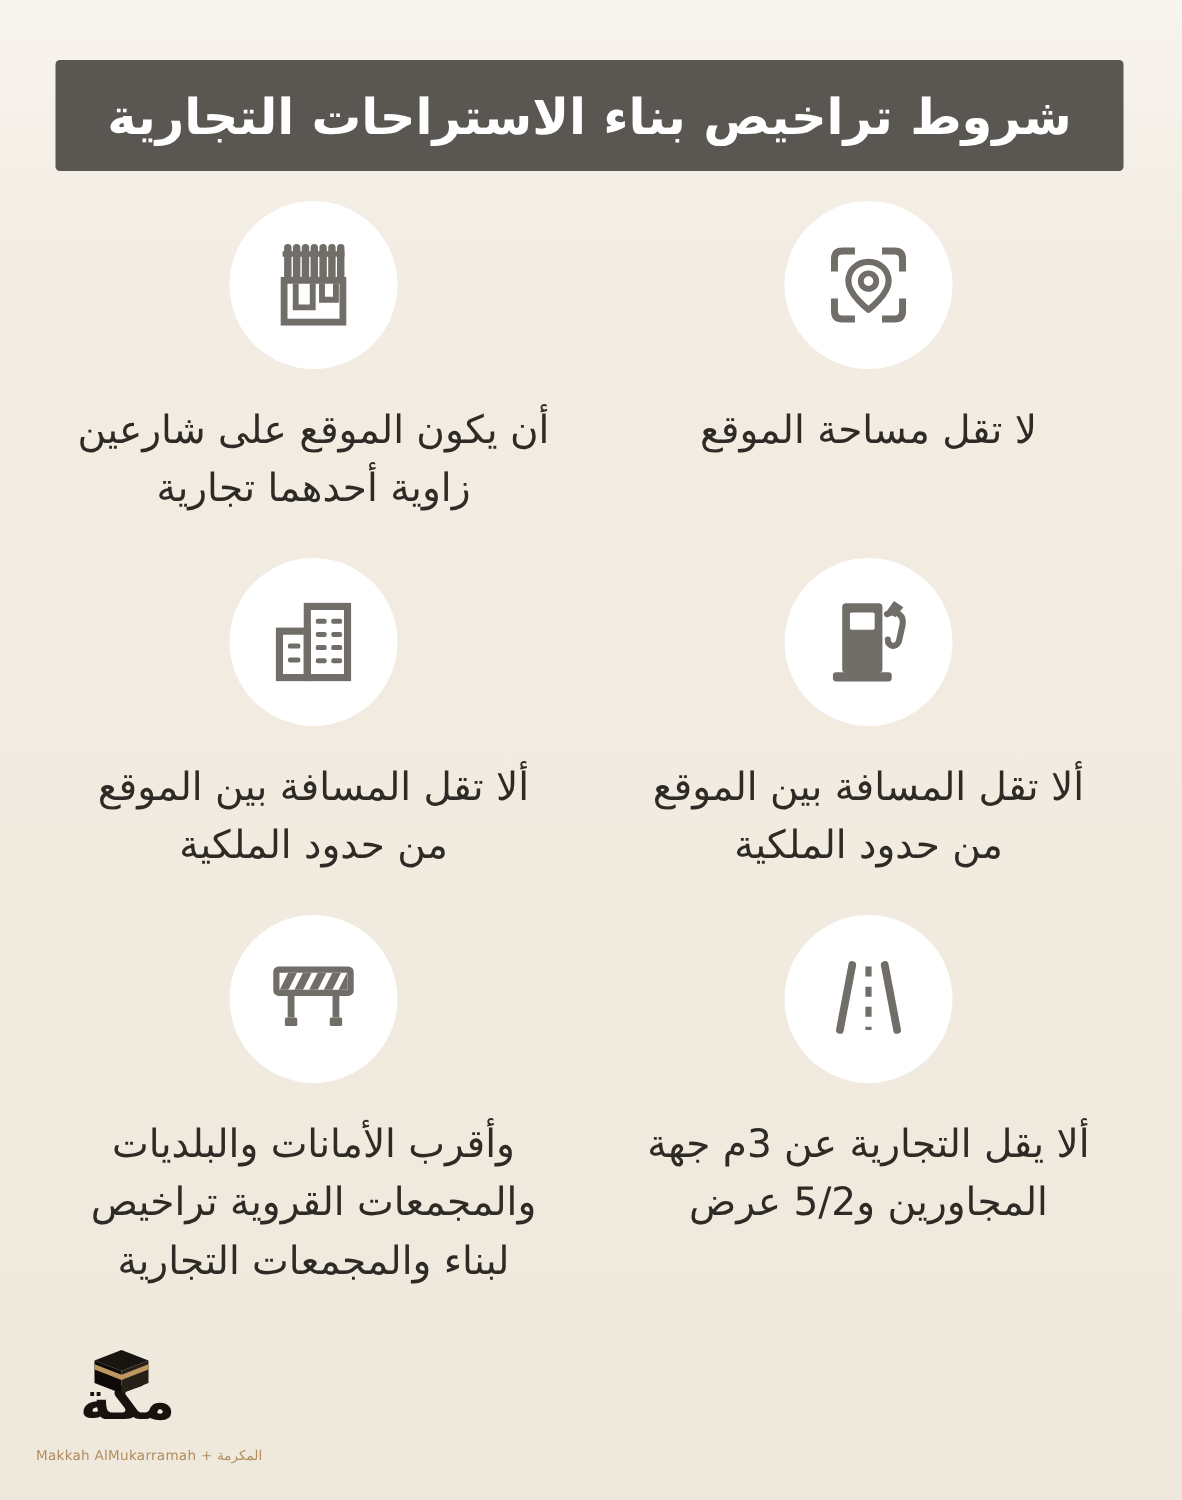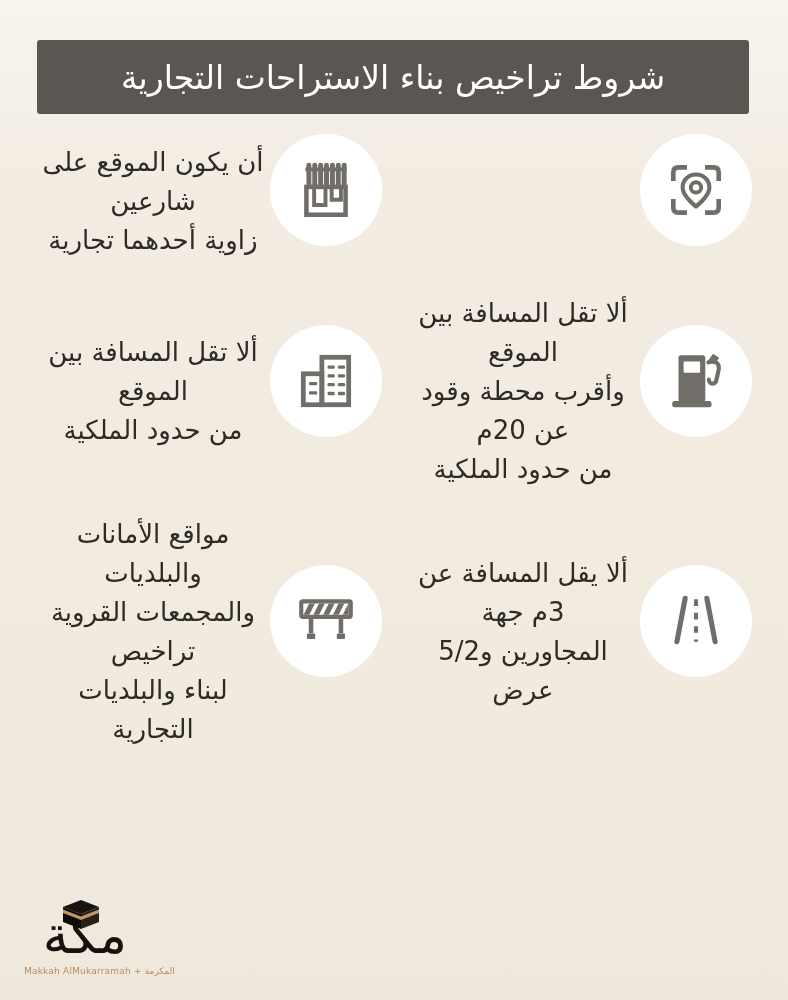--- a/index.html
+++ b/index.html
@@ -10,46 +10,46 @@
     background:linear-gradient(180deg,#f8f4ee 0%, #f2ece2 18%, #efe9dd 100%);
     font-family:"DejaVu Sans", sans-serif;
     direction:rtl;
   }
   .header-bar {
     position:absolute; left:37px; top:40px; width:712px; height:74px;
     background:#5a5652; border-radius:3px;
     display:flex; align-items:center; justify-content:center;
   }
   .header-title {
-    color:#ffffff; font-size:33px; font-weight:normal; letter-spacing:0.5px;
+    color:#ffffff; font-size:33px; font-weight:bold; letter-spacing:0.5px;
     text-align:center;
   }
   .grid {
     position:absolute; top:134px; left:0; width:788px;
     display:grid; grid-template-columns:1fr 1fr;
     column-gap:24px; row-gap:26px; padding:0 36px;
     direction:rtl;
   }
-  .card { display:flex; flex-direction:row; align-items:center; }
+  .card { display:flex; flex-direction:column; align-items:center; }
   .icon-circle {
     width:112px; height:112px; border-radius:50%; background:#ffffff;
     display:flex; align-items:center; justify-content:center;
     margin-bottom:22px; flex:none;
   }
   .card-text {
     text-align:center; font-size:26px; line-height:39px; color:#2e2b27;
     font-weight:500; width:100%;
   }
   .icon-svg { display:block; }
   .logo {
     position:absolute; left:24px; top:906px; width:122px;
     direction:rtl; text-align:center;
   }
   .logo-wordmark {
-    font-size:52px; line-height:58px; font-weight:normal; color:#17120d;
+    font-size:35px; line-height:58px; font-weight:bold; color:#17120d;
     position:relative; z-index:1;
   }
   .logo-kaaba { position:absolute; left:36px; top:-6px; z-index:2; }
   .logo-tagline {
     direction:ltr; font-size:9px; color:#b28c5c; margin-top:2px;
     white-space:nowrap; letter-spacing:0.2px;
   }
 </style>
 </head>
 <body>
@@ -69,20 +69,21 @@
             <path d="M10 21 V15 Q10 10 15 10 H21"></path>
             <path d="M43 10 H49 Q54 10 54 15 V21"></path>
             <path d="M54 43 V49 Q54 54 49 54 H43"></path>
             <path d="M21 54 H15 Q10 54 10 49 V43"></path>
           </g>
           <path d="M32 17 C24.5 17 19 22.5 19 29.5 C19 38 32 48 32 48 C32 48 45 38 45 29.5 C45 22.5 39.5 17 32 17 Z" fill="none" stroke="#716d68" stroke-width="4" stroke-linejoin="round"></path>
           <circle cx="32" cy="29.5" r="5" fill="none" stroke="#716d68" stroke-width="3.8"></circle>
         </svg>
       </div>
       <div class="card-text">
+        <div>لا تقل مساحة الموقع</div>
         <div></div>
       </div>
     </div>
 
     <div class="card">
       <div class="icon-circle">
         <svg class="icon-svg" width="66" height="66" viewBox="0 0 64 64">
           <path d="M12 12 H52" stroke="#716d68" stroke-width="3.6" fill="none"></path>
           <g fill="#716d68">
             <rect x="13" y="5.5" width="4.8" height="24" rx="2.4"></rect>
@@ -110,21 +111,20 @@
         <svg class="icon-svg" width="66" height="66" viewBox="0 0 64 64">
           <rect x="15" y="7" width="26" height="45" rx="2.5" fill="#716d68"></rect>
           <rect x="20" y="13" width="16" height="11" rx="1" fill="#ffffff"></rect>
           <rect x="9" y="51.5" width="38" height="6" rx="2" fill="#716d68"></rect>
           <path d="M44 14 C51 11 55 15 54 21 L52 30 C51.3 36 44.5 36 44.5 30.5" fill="none" stroke="#716d68" stroke-width="4" stroke-linecap="round"></path>
           <path d="M43.5 12.5 L48.5 5.5 L54.5 9.5 L49.5 16 Z" fill="#716d68"></path>
         </svg>
       </div>
       <div class="card-text">
         <div>ألا تقل المسافة بين الموقع</div>
-        <div>وأقرب محطة وقود عن 20م</div>
         <div>من حدود الملكية</div>
       </div>
     </div>
 
     <div class="card">
       <div class="icon-circle">
         <svg class="icon-svg" width="66" height="66" viewBox="0 0 64 64">
           <rect x="28" y="9" width="26" height="46" fill="none" stroke="#716d68" stroke-width="4.6"></rect>
           <rect x="10" y="25" width="18" height="30" fill="none" stroke="#716d68" stroke-width="4.6"></rect>
           <g fill="#716d68">
@@ -149,21 +149,21 @@
 
     <div class="card">
       <div class="icon-circle">
         <svg class="icon-svg" width="66" height="66" viewBox="0 0 64 64">
           <path d="M21.5 10 L13.5 52" stroke="#716d68" stroke-width="5" stroke-linecap="round" fill="none"></path>
           <path d="M42.5 10 L50.5 52" stroke="#716d68" stroke-width="5" stroke-linecap="round" fill="none"></path>
           <path d="M32 11 V52" stroke="#716d68" stroke-width="4" stroke-dasharray="6.5 6.5" fill="none"></path>
         </svg>
       </div>
       <div class="card-text">
-        <div>ألا يقل المسافة عن 3م جهة</div>
+        <div>ألا يقل التجارية عن 3م جهة</div>
         <div>المجاورين و5/2 عرض</div>
       </div>
     </div>
 
     <div class="card">
       <div class="icon-circle">
         <svg class="icon-svg" width="66" height="66" viewBox="0 0 64 64">
           <defs>
             <clipPath id="barclip">
                 <rect x="10" y="15" width="44" height="11"></rect>
@@ -177,23 +177,23 @@
             <path d="M40.5 28 L48.5 12"></path>
             <path d="M50 28 L58 12"></path>
           </g>
           <path d="M17.5 28 V44" stroke="#716d68" stroke-width="4.4" fill="none"></path>
           <path d="M46.5 28 V44" stroke="#716d68" stroke-width="4.4" fill="none"></path>
           <rect x="13.5" y="44" width="8" height="5.5" rx="1" fill="#716d68"></rect>
           <rect x="42.5" y="44" width="8" height="5.5" rx="1" fill="#716d68"></rect>
         </svg>
       </div>
       <div class="card-text">
-        <div>مواقع الأمانات والبلديات</div>
+        <div>وأقرب الأمانات والبلديات</div>
         <div>والمجمعات القروية تراخيص</div>
-        <div>لبناء والبلديات التجارية</div>
+        <div>لبناء والمجمعات التجارية</div>
       </div>
     </div>
 
   </div>
 
   <div class="logo">
     <div class="logo-wordmark">مكة</div>
     <svg class="logo-kaaba" width="42" height="30" viewBox="0 0 42 30">
       <polygon points="21,0 39,7 21,14 3,7" fill="#181410"></polygon>
       <polygon points="3,7 21,14 21,29 3,22" fill="#0d0a07"></polygon>

